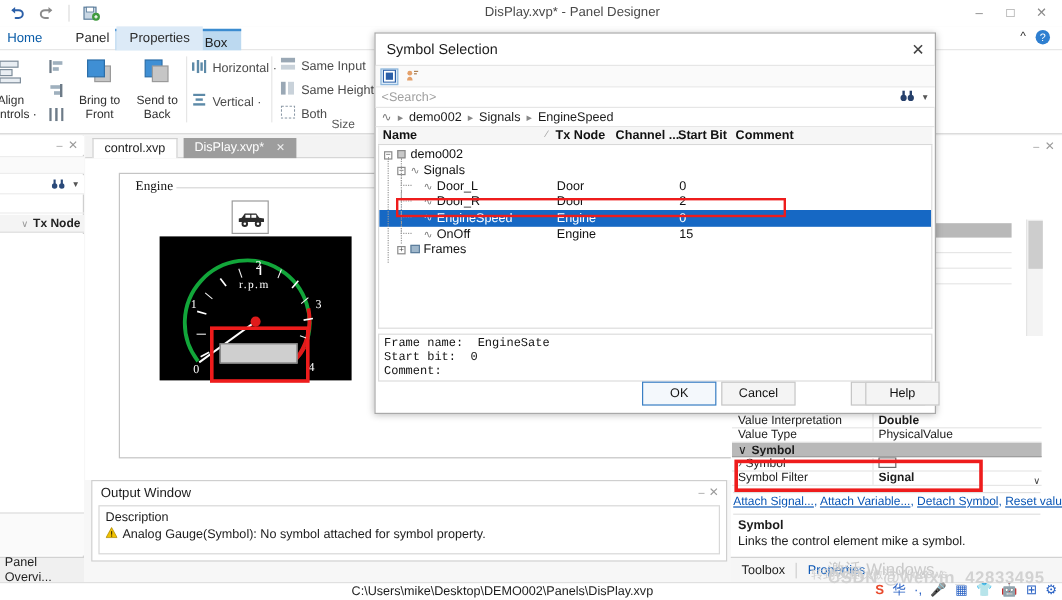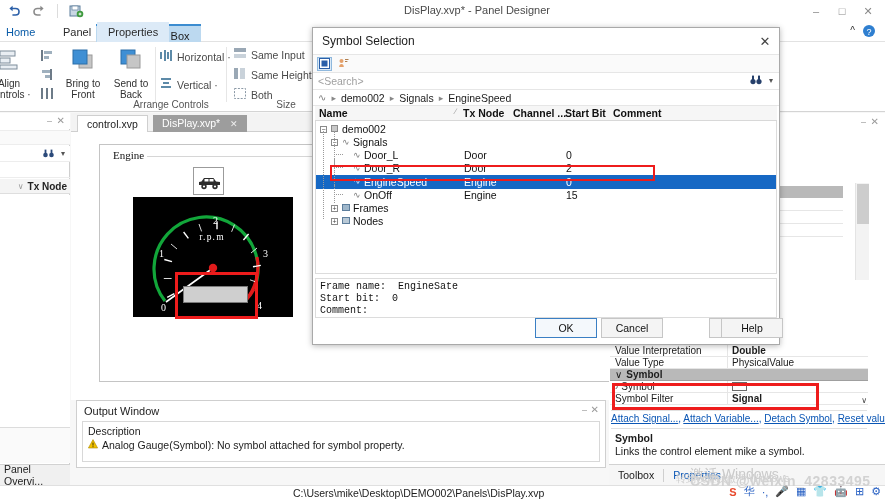--- a/index.html
+++ b/index.html
@@ -459,21 +459,20 @@
       <div class="smallrow" style="left:4px; top:36px;">
         <span>
           <svg width="12" height="11" viewBox="0 0 12 11">
               <rect x="1" y="0" width="10" height="2" fill="#5d8aa8"></rect>
               <rect x="3" y="4" width="6" height="2" fill="#5d8aa8"></rect>
               <rect x="1" y="8" width="10" height="2" fill="#5d8aa8"></rect>
             </svg>
         </span>
         <span>Vertical ·</span>
       </div>
-      <div class="rgroup-label" style="left:-130px; width:290px;">Arrange Controls</div>
       <div class="rgroup-sep" style="left:70px;"></div>
     </div>
 
     <div class="rgroup" style="left:228px; width:116px;">
       <div class="smallrow" style="left:6px; top:6px;">
         <span>
           <svg width="12" height="11" viewBox="0 0 12 11">
               <rect x="0" y="0" width="12" height="4" fill="#9aa8b5"></rect>
               <rect x="0" y="6" width="12" height="4" fill="#c9d2da"></rect>
             </svg>
@@ -816,25 +815,20 @@
         <span class="tx">Engine</span>
         <span class="sb">15</span>
       </div>
 
       <div class="trow" style="top:81px;">
         <span class="tnode-box" style="left:15px; top:3px;">+</span>
         <span style="position:absolute; left:26px; top:2px; width:8px; height:7px; background:#9fb7cb; border:1px solid #5d7e9c;"></span>
         <span class="nm" style="left:37px;">Frames</span>
       </div>
 
-      <div class="trow" style="top:94px;">
-        <span class="tnode-box" style="left:15px; top:3px;">+</span>
-        <span style="position:absolute; left:26px; top:2px; width:8px; height:7px; background:#b9c9d6; border:1px solid #5d7e9c;"></span>
-        <span class="nm" style="left:37px;">Nodes</span>
-      </div>
 
       <div style="position:absolute; left:18px; top:10px; width:1px; height:72px; border-left:1px dotted #9a9a9a;"></div>
       <div style="position:absolute; left:7px; top:10px; width:1px; height:88px; border-left:1px dotted #9a9a9a;"></div>
     </div>
 
     <div class="dlg-info">
       <div>
         <span>Frame name:</span>
         <span style="margin-left:6px;">EngineSate</span>
       </div>

